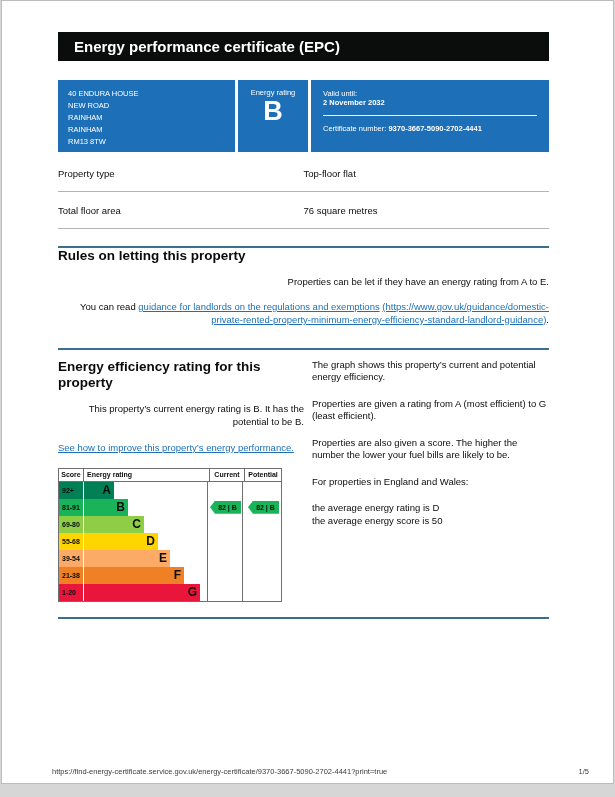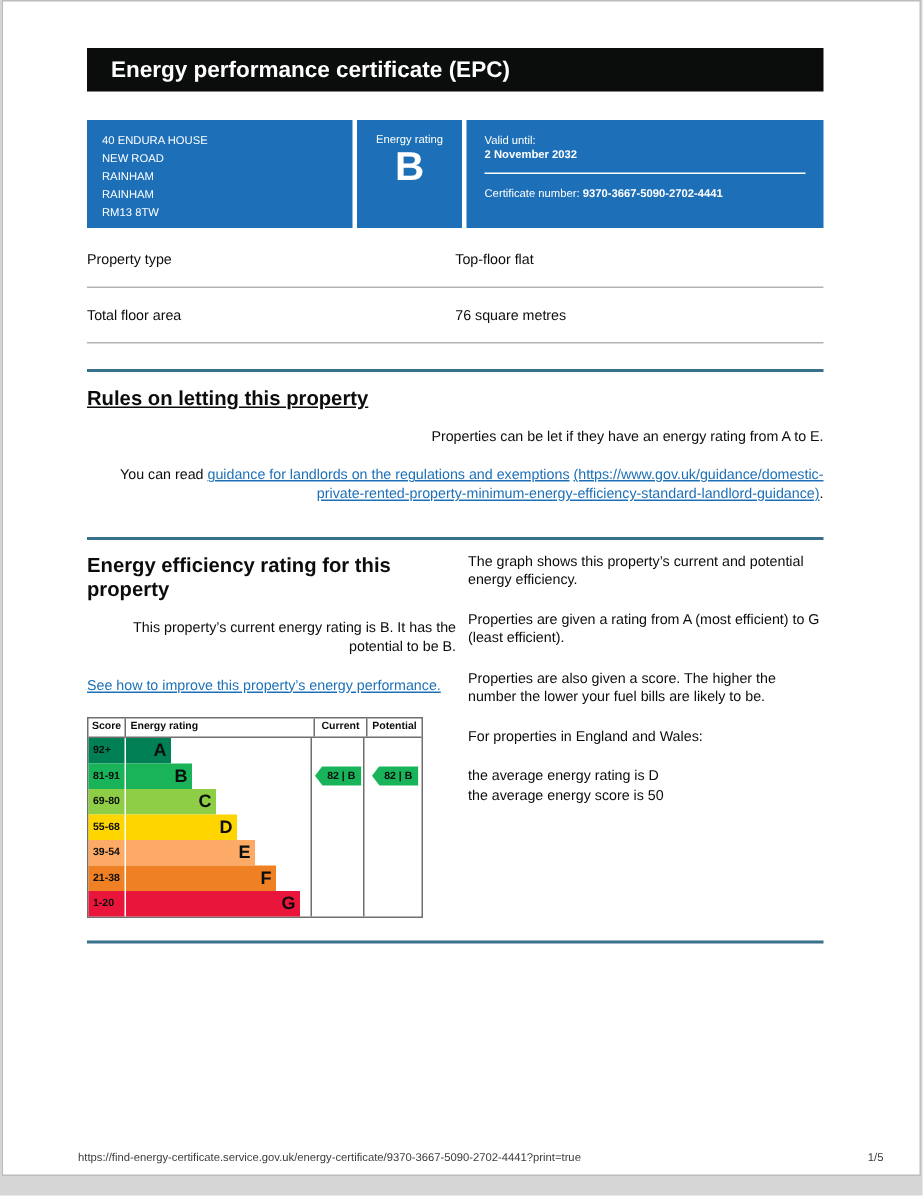--- a/index.html
+++ b/index.html
@@ -31,21 +31,21 @@
   .summary { margin-top:3px; }
   .summary-row { display:flex; padding:13px 0 12px 0; border-bottom:1px solid #b1b4b6; font-size:9.5px;align-items:center; }
   .summary-row .lbl { flex:0 0 50%; }
 
   .divider { border-top:2px solid #39708c; }
   .d1 { margin-top:17px; }
   .d2 { margin-top:21px; }
   .d3 { margin-top:15px; }
 
   h2 { font-size:13.5px; font-weight:bold; line-height:1.2; }
-  .rules-h2 { margin-top:10px;text-decoration:underline; }
+  .rules-h2 { margin-top:0; }
   p.body { font-size:9.5px; line-height:1.35; margin-top:12px;text-align:right; }
   a.doclink { color:#1d70b8; text-decoration:underline; }
   .url-part { overflow-wrap:anywhere; }
 
   .eff-columns { margin-top:9px; display:flex; gap:8px; align-items:flex-start; }
   .eff-left { width:246px; }
   .eff-right { flex:1; }
   .eff-right p { font-size:9.5px; line-height:1.32; margin-bottom:14px; white-space:pre-line; }
   .improve { display:inline-block; margin-top:13px; font-size:9.5px; line-height:1.35; }
 

